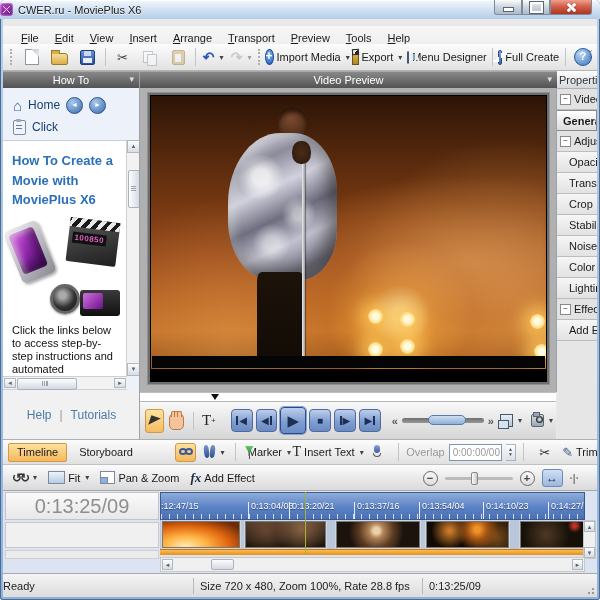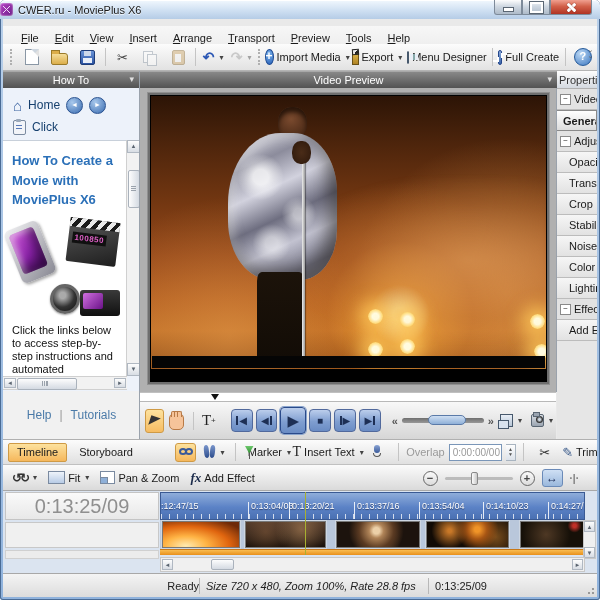--- a/index.html
+++ b/index.html
@@ -204,23 +204,23 @@
   .clip4{left:360px;width:65px;background:radial-gradient(circle at 40% 50%,#4e3824,transparent 60%),radial-gradient(circle at 85% 15%,#c03028 0 3%,transparent 12%),#161008;}
   .orangebar{position:absolute;left:157px;top:58px;width:425px;height:6px;background:linear-gradient(#f9bd52,#e8901c);border-top:1px solid #c87818;box-sizing:border-box;}
   .playhead{position:absolute;left:302px;top:1px;width:1px;height:63px;background:#a8b030;z-index:6;}
   .tl-vscroll{position:absolute;right:1px;top:29px;width:13px;height:39px;background:#f0f0f0;border:1px solid #c8c8c8;box-sizing:border-box;}
   .tl-vscroll .sb-btn{width:11px;height:11px;}
   .tl-hscroll{position:absolute;left:157px;top:66px;width:425px;height:15px;background:#f0f0f0;border:1px solid #c8c8c8;box-sizing:border-box;}
   .tl-hscroll .sb-btn{position:absolute;top:1px;width:11px;height:11px;}
   .tlh-thumb{position:absolute;left:50px;top:1px;width:23px;height:11px;background:linear-gradient(#fdfdfd,#d4dae2);border:1px solid #aab2bc;border-radius:2px;box-sizing:border-box;}
   
   .statusbar{position:absolute;left:3px;right:3px;top:573px;height:24px;background:linear-gradient(#f4f4f4,#dcdcdc);border-top:1px solid #a8a8a8;display:flex;align-items:center;box-sizing:border-box;color:#222;}
-  .st-ready{padding-left:6px;width:190px;text-align:right;}
+  .st-ready{width:190px;}
   .st-sep{width:1px;height:16px;background:#b8b8b8;}
-  .st-info{padding-left:6px;width:222px;font-style:italic;}
+  .st-info{padding-left:6px;width:222px;}
   .st-time{padding-left:6px;width:80px;}
   .grip-dots{position:absolute;right:3px;bottom:3px;width:9px;height:9px;background:
     radial-gradient(circle at 8px 8px,#999 1px,transparent 1.5px),
     radial-gradient(circle at 8px 4px,#999 1px,transparent 1.5px),
     radial-gradient(circle at 4px 8px,#999 1px,transparent 1.5px);}
 </style>
 </head>
 <body>
 
 <div id="window">

